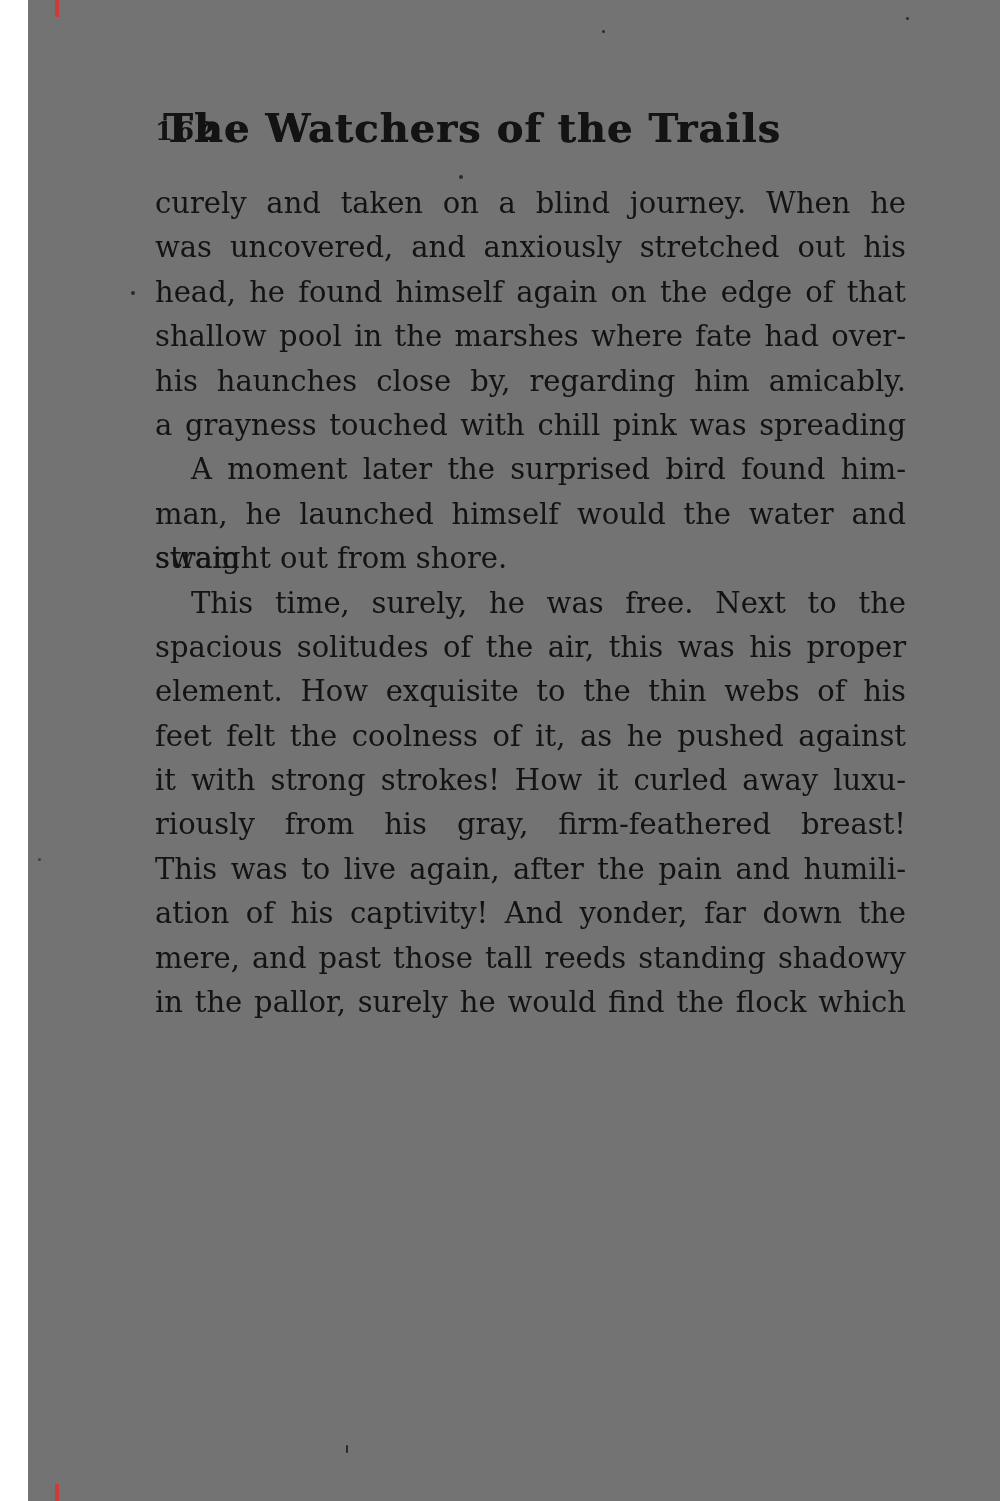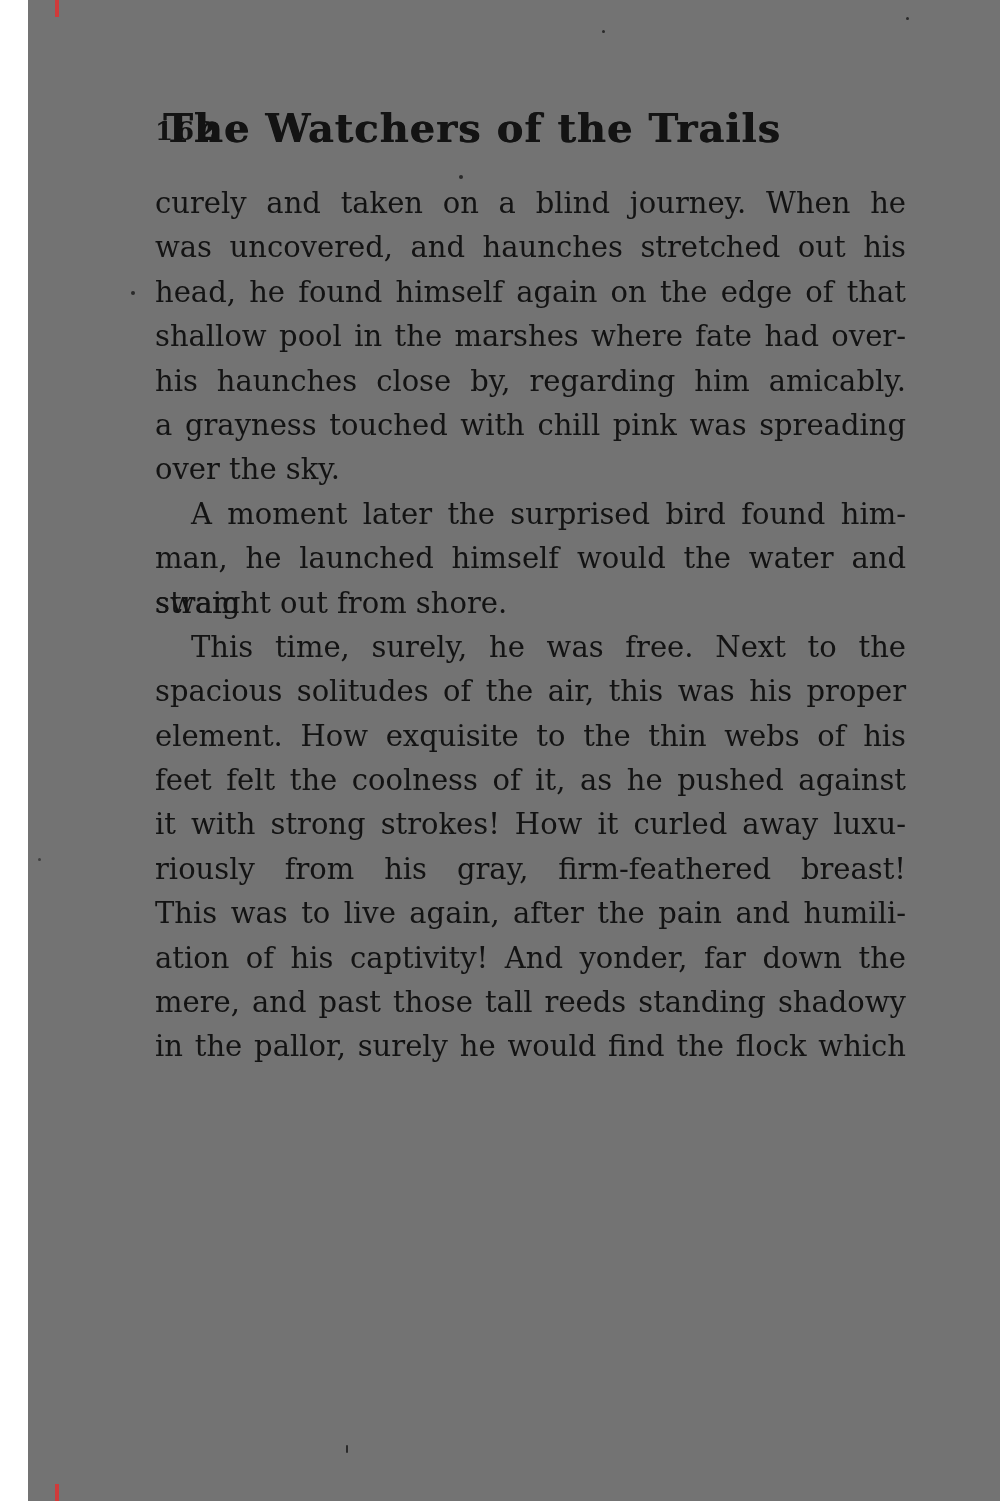--- a/index.html
+++ b/index.html
@@ -102,26 +102,25 @@
   <div class="speck s5"></div>
   <div class="speck s6"></div>
 
   <div class="header-row">
     <span class="page-num">162</span>
     <span class="running-title">The Watchers of the Trails</span>
   </div>
 
   <div class="body-block">
     <div class="line">curely and taken on a blind journey.  When he</div>
-    <div class="line">was uncovered, and haunches stretched out his</div>
+    <div class="line">was uncovered, and anxiously stretched out his</div>
     <div class="line">head, he found himself again on the edge of that</div>
     <div class="line">shallow pool in the marshes where fate had over-</div>
     <div class="line">his haunches close by, regarding him amicably.</div>
     <div class="line">a grayness touched with chill pink was spreading</div>
-    <div class="line no-just">over the sky.</div>
     <div class="line indent">A moment later the surprised bird found him-</div>
     <div class="line">man, he launched himself would the water and swam</div>
     <div class="line no-just">straight out from shore.</div>
     <div class="line indent">This time, surely, he was free.  Next to the</div>
     <div class="line">spacious solitudes of the air, this was his proper</div>
     <div class="line">element.  How exquisite to the thin webs of his</div>
     <div class="line">feet felt the coolness of it, as he pushed against</div>
     <div class="line">it with strong strokes!  How it curled away luxu-</div>
     <div class="line">riously from his gray, firm-feathered breast!</div>
     <div class="line">This was to live again, after the pain and humili-</div>

